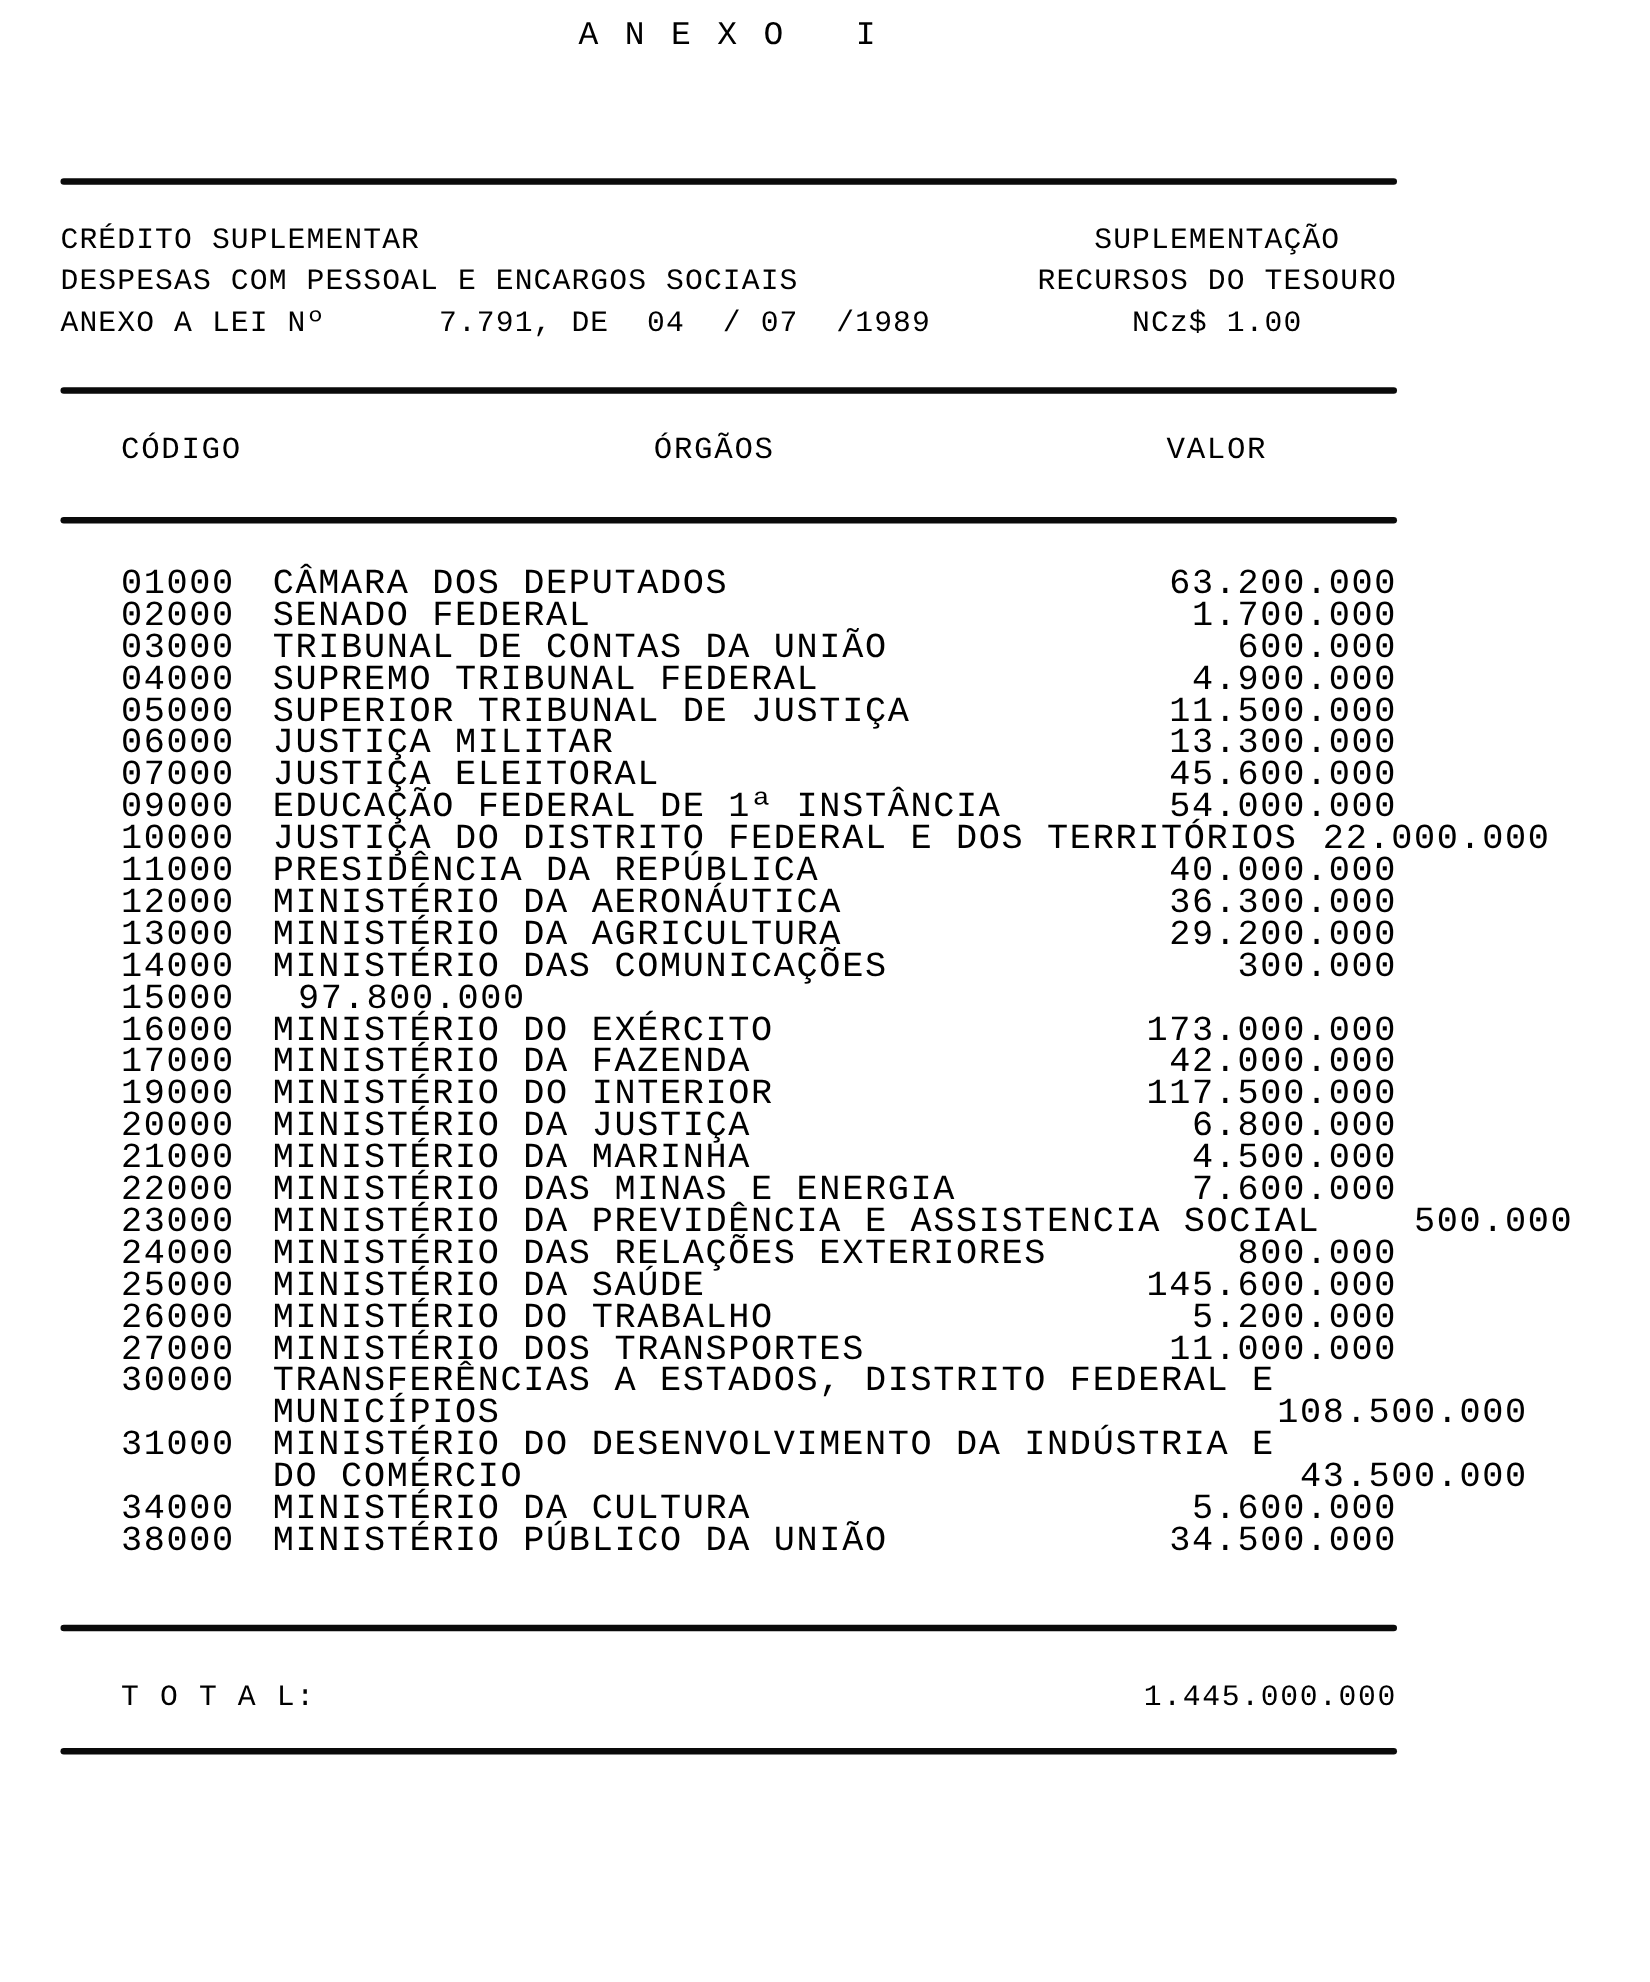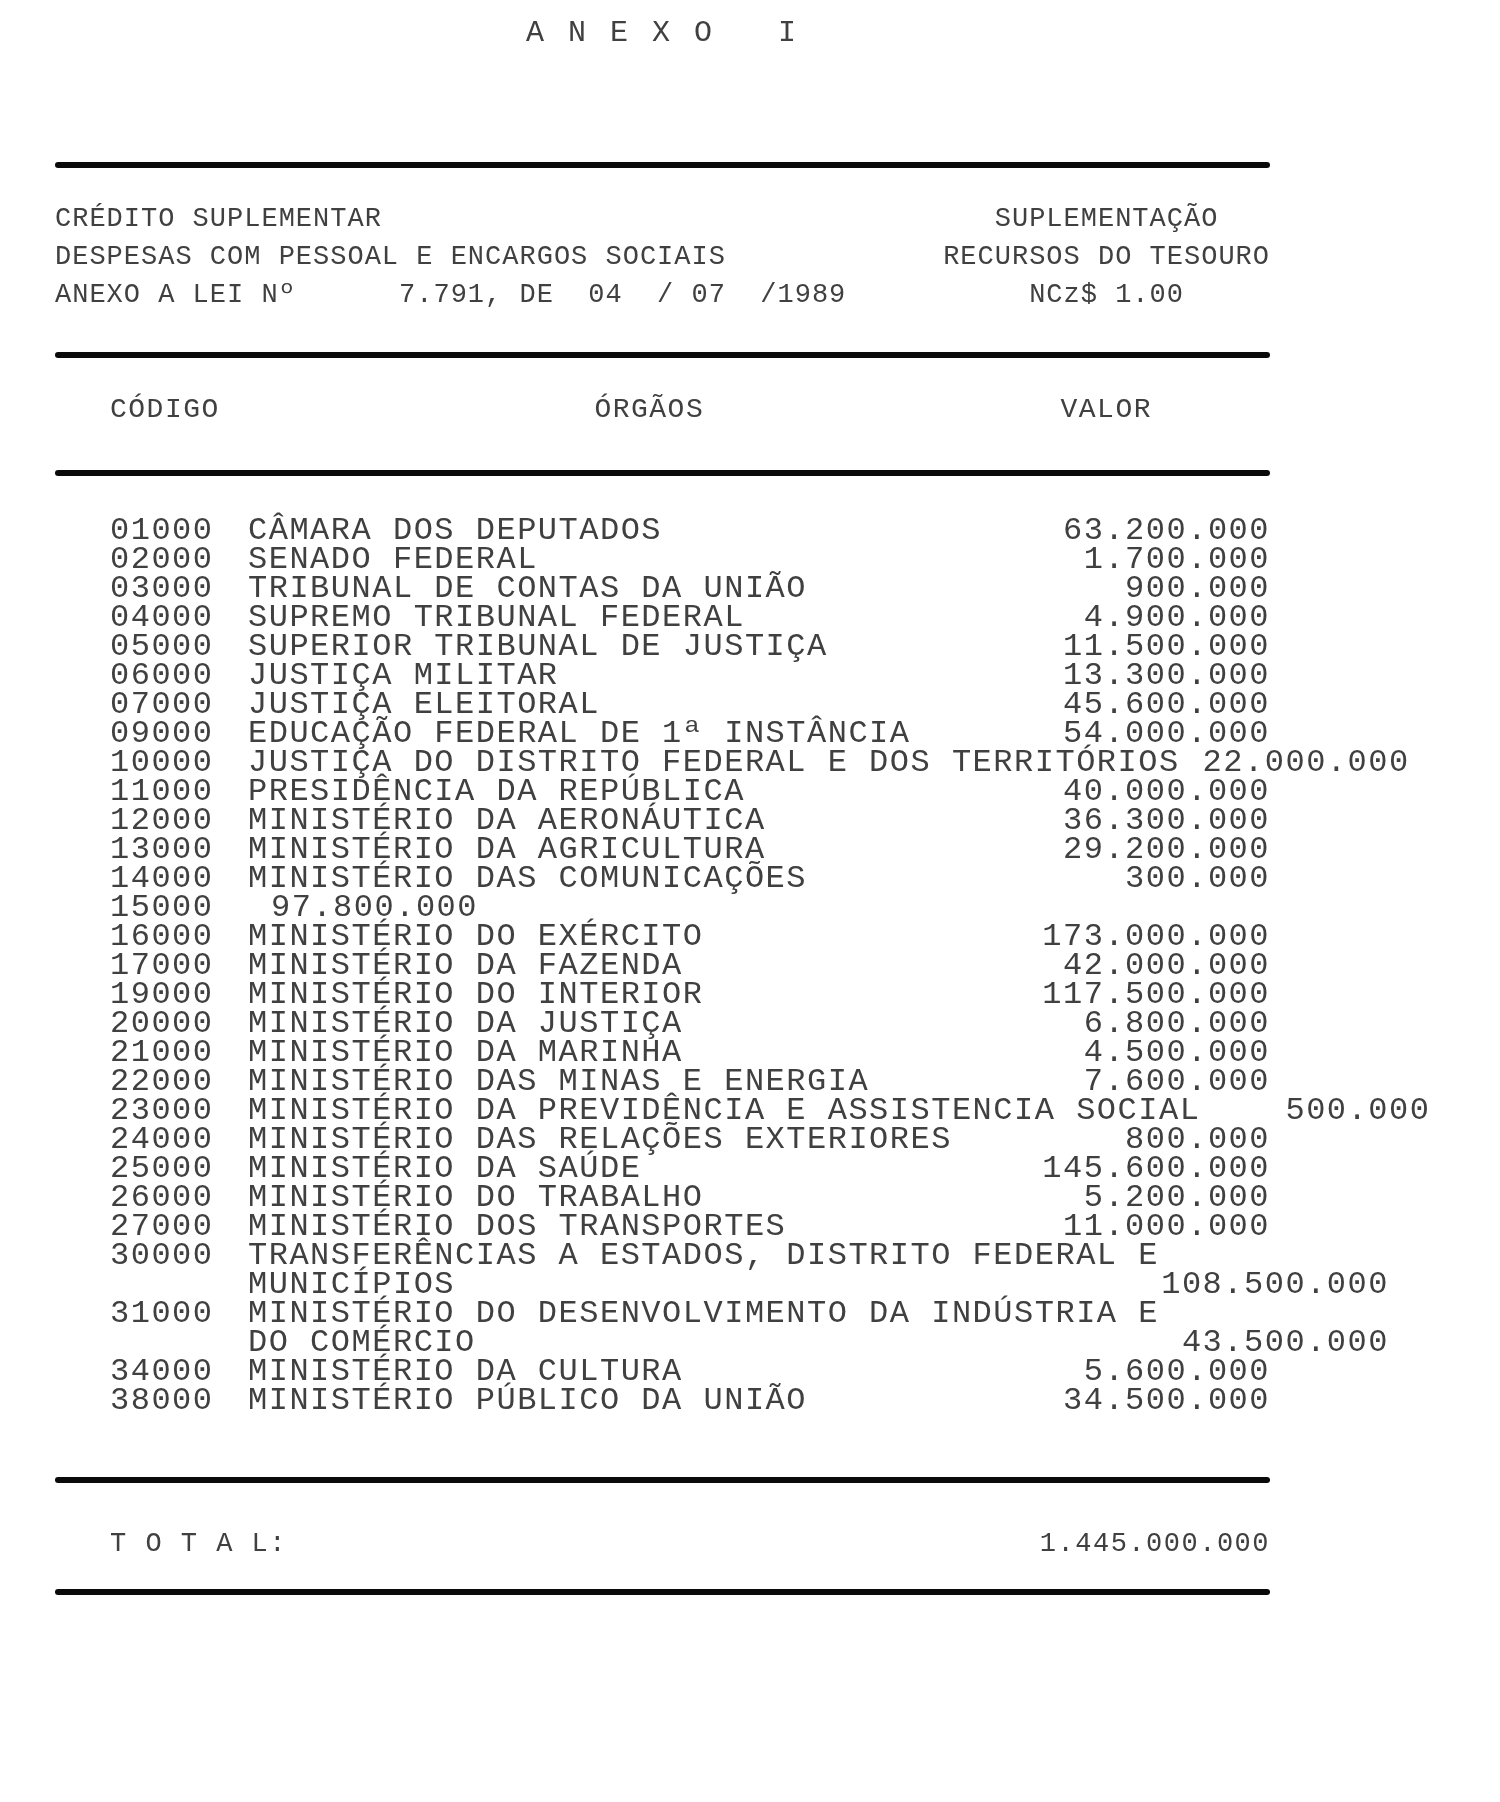--- a/index.html
+++ b/index.html
@@ -2,21 +2,21 @@
 <html><head>
 <meta charset="utf-8">
 <style>
   html, body { margin: 0; padding: 0; background: #e8e8e8; }
   .page {
     position: relative;
     width: 1500px;
     height: 1802px;
     margin: 0 auto;
     background: #ffffff;
-    color: #404040;
+    color: #000000;
     font-family: "Liberation Mono", "DejaVu Sans Mono", monospace;
     box-sizing: border-box;
     overflow: hidden;
   }
   .content {
     box-sizing: border-box;
     padding: 12px 230px 0 55px; 
   }
   .doc-title {
     text-align: center;
@@ -141,21 +141,21 @@
 
   <div class="trow">
     <span class="t-codigo">02000</span>
     <span class="t-orgao">SENADO FEDERAL</span>
     <span class="t-valor">1.700.000</span>
   </div>
 
   <div class="trow">
     <span class="t-codigo">03000</span>
     <span class="t-orgao">TRIBUNAL DE CONTAS DA UNIÃO</span>
-    <span class="t-valor">900.000</span>
+    <span class="t-valor">600.000</span>
   </div>
 
   <div class="trow">
     <span class="t-codigo">04000</span>
     <span class="t-orgao">SUPREMO TRIBUNAL FEDERAL</span>
     <span class="t-valor">4.900.000</span>
   </div>
 
   <div class="trow">
     <span class="t-codigo">05000</span>

